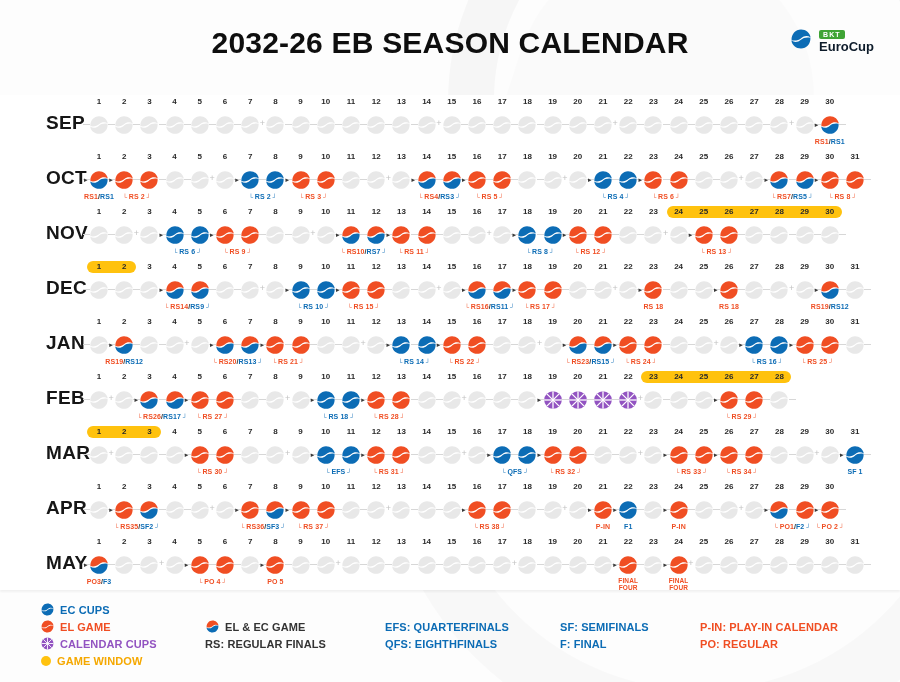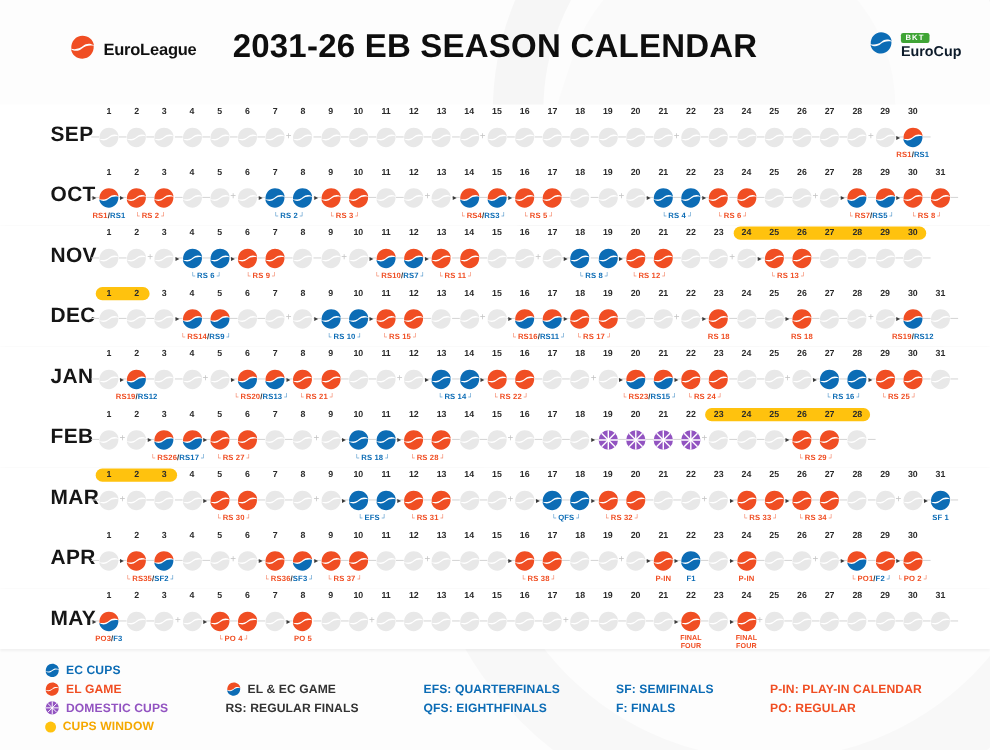--- a/index.html
+++ b/index.html
@@ -45,28 +45,21 @@
   .leg-item .ic{display:flex;align-items:center;}
 </style>
 </head>
 <body>
 
 <div class="wm wm1"></div>
 <div class="wm wm2"></div>
 <div class="wm wm3"></div>
 
 <div id="header">
-  <div class="logo" id="logo-el">
-    <span class="ic"><svg width="26" height="26" viewBox="0 0 24 24">
-          <path d="M2.6 13.2 C2.2 7 6.6 2.4 12 2.4 C17 2.4 21 5.8 21.6 10.4 C18.4 8.2 14.8 8.8 12.4 11 C9.8 13.4 5.8 14 2.6 13.2 Z" fill="#F04E23"></path>
-          <path d="M2.6 13.2 C2.2 7 6.6 2.4 12 2.4 C17 2.4 21 5.8 21.6 10.4 C18.4 8.2 14.8 8.8 12.4 11 C9.8 13.4 5.8 14 2.6 13.2 Z" fill="#F04E23" transform="rotate(180 12 12)"></path>
-        </svg></span>
-    <span class="t">EuroLeague</span>
-  </div>
-  <div id="title">2031-26 EB SEASON CALENDAR</div>
+  <div id="title">2032-26 EB SEASON CALENDAR</div>
   <div class="logo" id="logo-ec">
     <span class="ic"><svg width="24" height="24" viewBox="0 0 24 24">
           <path d="M2.6 13.2 C2.2 7 6.6 2.4 12 2.4 C17 2.4 21 5.8 21.6 10.4 C18.4 8.2 14.8 8.8 12.4 11 C9.8 13.4 5.8 14 2.6 13.2 Z" fill="#0C6CB5"></path>
           <path d="M2.6 13.2 C2.2 7 6.6 2.4 12 2.4 C17 2.4 21 5.8 21.6 10.4 C18.4 8.2 14.8 8.8 12.4 11 C9.8 13.4 5.8 14 2.6 13.2 Z" fill="#0C6CB5" transform="rotate(180 12 12)"></path>
         </svg></span>
     <span class="stack">
       <span class="bkt">BKT</span>
       <span class="t">EuroCup</span>
     </span>
   </div>
@@ -2468,29 +2461,29 @@
         <svg width="15" height="15" viewBox="0 0 24 24">
           <circle cx="12" cy="12" r="9.6" fill="#9253C1"></circle>
           <g stroke="#fff" stroke-width="1.4" fill="none">
             <path d="M12 2.4 V21.6"></path>
             <path d="M2.4 12 H21.6"></path>
             <path d="M5.3 5.3 L18.7 18.7"></path>
             <path d="M18.7 5.3 L5.3 18.7"></path>
           </g>
         </svg>
       </span>
-      <span class="t" style="color:#9253C1">DOMESTIC CUPS</span>
+      <span class="t" style="color:#9253C1">CALENDAR CUPS</span>
     </span>
     <span class="leg-item" style="left:0px;top:51px">
       <span class="ic">
         <svg width="12" height="12" viewBox="0 0 24 24">
           <circle cx="12" cy="12" r="10" fill="#FFC20E"></circle>
         </svg>
       </span>
-      <span class="t" style="color:#F5A800">CUPS WINDOW</span>
+      <span class="t" style="color:#F5A800">GAME WINDOW</span>
     </span>
     <span class="leg-item" style="left:165px;top:17px">
       <span class="ic">
         <svg width="15" height="15" viewBox="0 0 24 24">
           <path d="M2.6 13.2 C2.2 7 6.6 2.4 12 2.4 C17 2.4 21 5.8 21.6 10.4 C18.4 8.2 14.8 8.8 12.4 11 C9.8 13.4 5.8 14 2.6 13.2 Z" fill="#F04E23"></path>
           <path d="M2.6 13.2 C2.2 7 6.6 2.4 12 2.4 C17 2.4 21 5.8 21.6 10.4 C18.4 8.2 14.8 8.8 12.4 11 C9.8 13.4 5.8 14 2.6 13.2 Z" fill="#0C6CB5" transform="rotate(180 12 12)"></path>
         </svg>
       </span>
       <span class="t" style="color:#333333">EL &amp; EC GAME</span>
     </span>
@@ -2500,21 +2493,21 @@
     <span class="leg-item" style="left:345px;top:17px">
       <span class="t" style="color:#0C6CB5">EFS: QUARTERFINALS</span>
     </span>
     <span class="leg-item" style="left:345px;top:34px">
       <span class="t" style="color:#0C6CB5">QFS: EIGHTHFINALS</span>
     </span>
     <span class="leg-item" style="left:520px;top:17px">
       <span class="t" style="color:#0C6CB5">SF: SEMIFINALS</span>
     </span>
     <span class="leg-item" style="left:520px;top:34px">
-      <span class="t" style="color:#0C6CB5">F: FINALS</span>
+      <span class="t" style="color:#0C6CB5">F: FINAL</span>
     </span>
     <span class="leg-item" style="left:660px;top:17px">
       <span class="t" style="color:#F04E23">P-IN: PLAY-IN CALENDAR</span>
     </span>
     <span class="leg-item" style="left:660px;top:34px">
       <span class="t" style="color:#F04E23">PO: REGULAR</span>
     </span>
   </div>
 
 </body></html>

